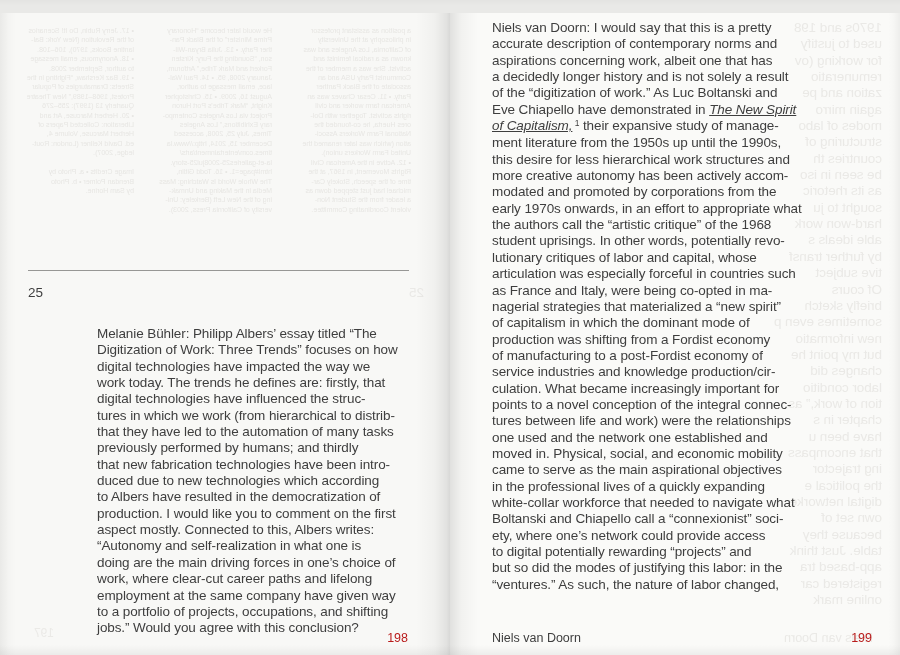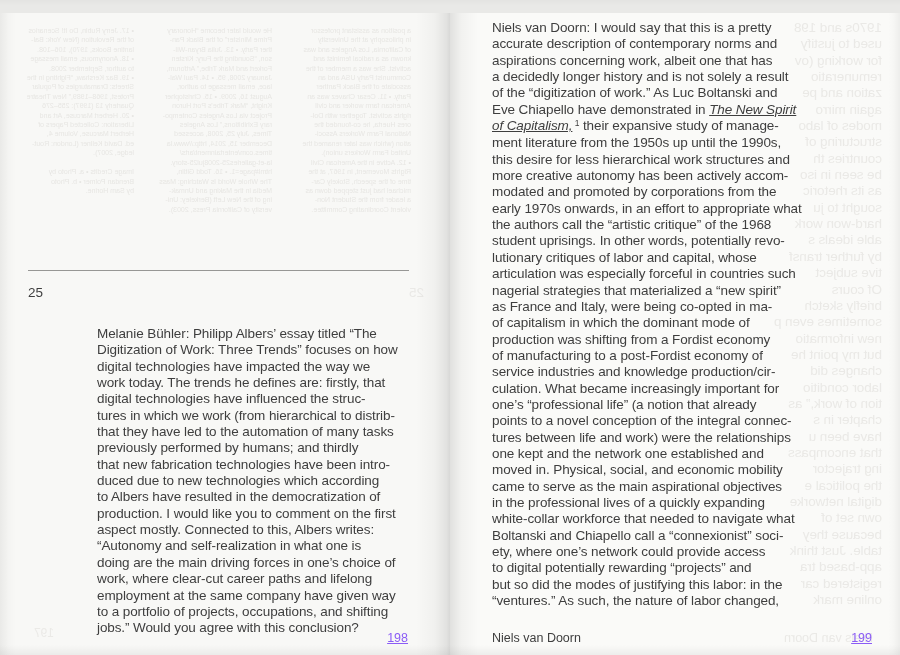--- a/index.html
+++ b/index.html
@@ -22,21 +22,21 @@
 
   .left-col  { left:97px; top:272px;margin-top:41px; }
   .right-col { left:42px; top:7px; }
 
   .para-num { position:absolute; left:28px; top:272px; font-size:13.5px;
               line-height:16.35px; color:#3e3e3e; z-index:2; }
 
   .rule { position:absolute; left:28px; top:257px; width:381px; height:1px;
           background:#979795; z-index:2; }
 
-  .folio { position:absolute; top:618px; font-size:12.5px; color:#8b5cf6; z-index:2;text-decoration:underline; }
+  .folio { position:absolute; top:618px; font-size:12.5px; color:#b91c1c; z-index:2; }
   .folio-left  { right:42px; }
   .folio-right { right:28px; }
   .footer-name { position:absolute; left:42px; top:618px; font-size:12.5px;
                  color:#3e3e3e; z-index:2; }
 
   
   .bleed { transform:scaleX(-1); color:#e7e6e3; z-index:1; }
   .bleed .line { white-space:nowrap; }
   .bleed-col { position:absolute; top:13px; font-size:7px; line-height:9.4px; }
   .col-a { left:28px;  width:106px; }
@@ -224,31 +224,30 @@
         <div class="line"><span class="i">of Capitalism,</span><span class="sup"> 1</span><span> their expansive study of manage-</span></div>
         <div class="line">ment literature from the 1950s up until the 1990s,</div>
         <div class="line">this desire for less hierarchical work structures and</div>
         <div class="line">more creative autonomy has been actively accom-</div>
         <div class="line">modated and promoted by corporations from the</div>
         <div class="line">early 1970s onwards, in an effort to appropriate what</div>
         <div class="line">the authors call the “artistic critique” of the 1968</div>
         <div class="line">student uprisings. In other words, potentially revo-</div>
         <div class="line">lutionary critiques of labor and capital, whose</div>
         <div class="line">articulation was especially forceful in countries such</div>
+        <div class="line">as France and Italy, were being co-opted in ma-</div>
         <div class="line">nagerial strategies that materialized a “new spirit”</div>
-        <div class="line">as France and Italy, were being co-opted in ma-</div>
         <div class="line">of capitalism in which the dominant mode of</div>
         <div class="line">production was shifting from a Fordist economy</div>
         <div class="line">of manufacturing to a post-Fordist economy of</div>
         <div class="line">service industries and knowledge production/cir-</div>
         <div class="line">culation. What became increasingly important for</div>
-        <div class="line">one’s “professional life” (a notion that already</div>
         <div class="line">points to a novel conception of the integral connec-</div>
         <div class="line">tures between life and work) were the relationships</div>
-        <div class="line">one kept and the network one established and</div>
+        <div class="line">one used and the network one established and</div>
         <div class="line">moved in. Physical, social, and economic mobility</div>
         <div class="line">came to serve as the main aspirational objectives</div>
         <div class="line">in the professional lives of a quickly expanding</div>
         <div class="line">white-collar workforce that needed to navigate what</div>
         <div class="line">Boltanski and Chiapello call a “connexionist” soci-</div>
         <div class="line">ety, where one’s network could provide access</div>
         <div class="line">to digital potentially rewarding “projects” and</div>
         <div class="line">but so did the modes of justifying this labor: in the</div>
         <div class="line">“ventures.” As such, the nature of labor changed,</div>
       </div>

